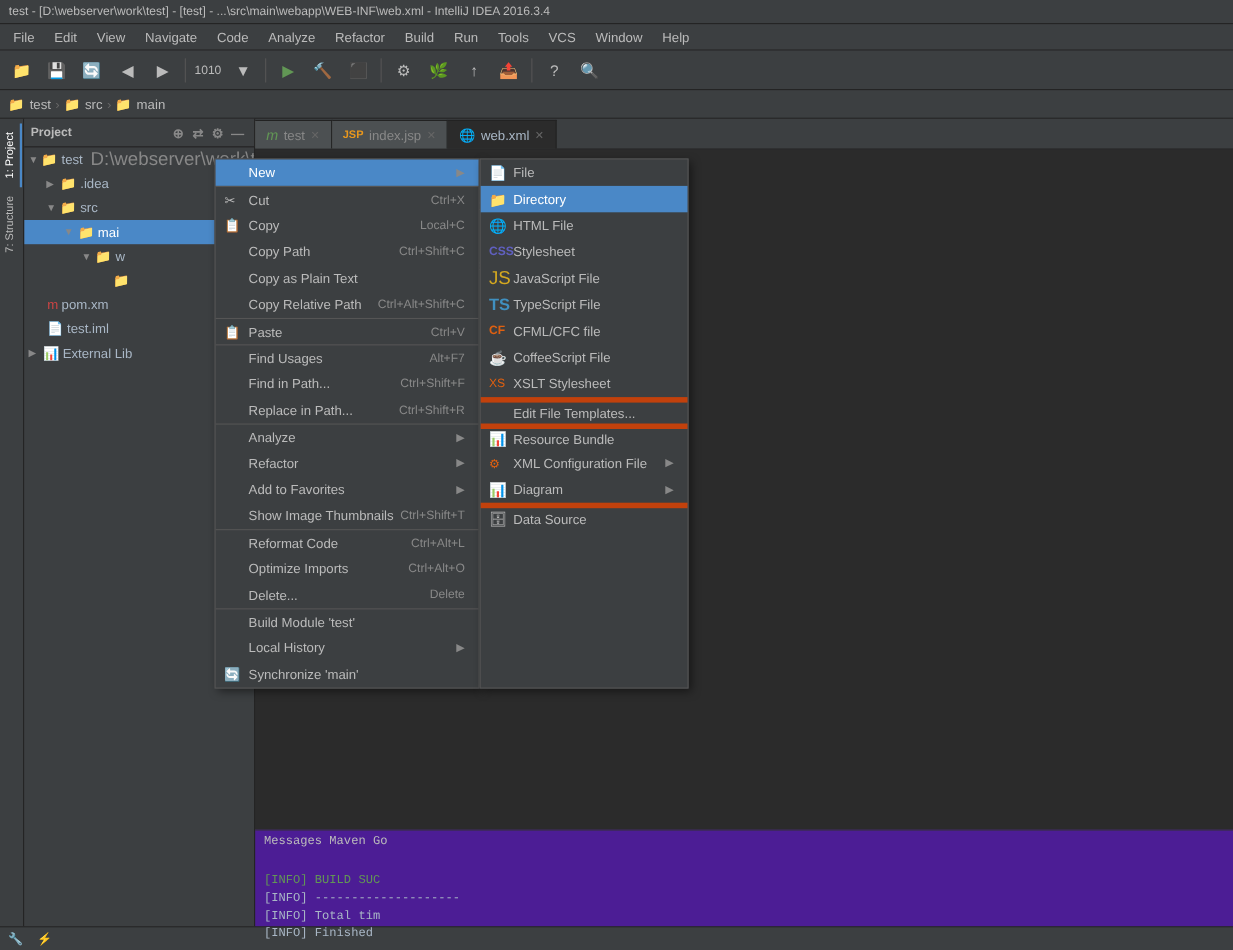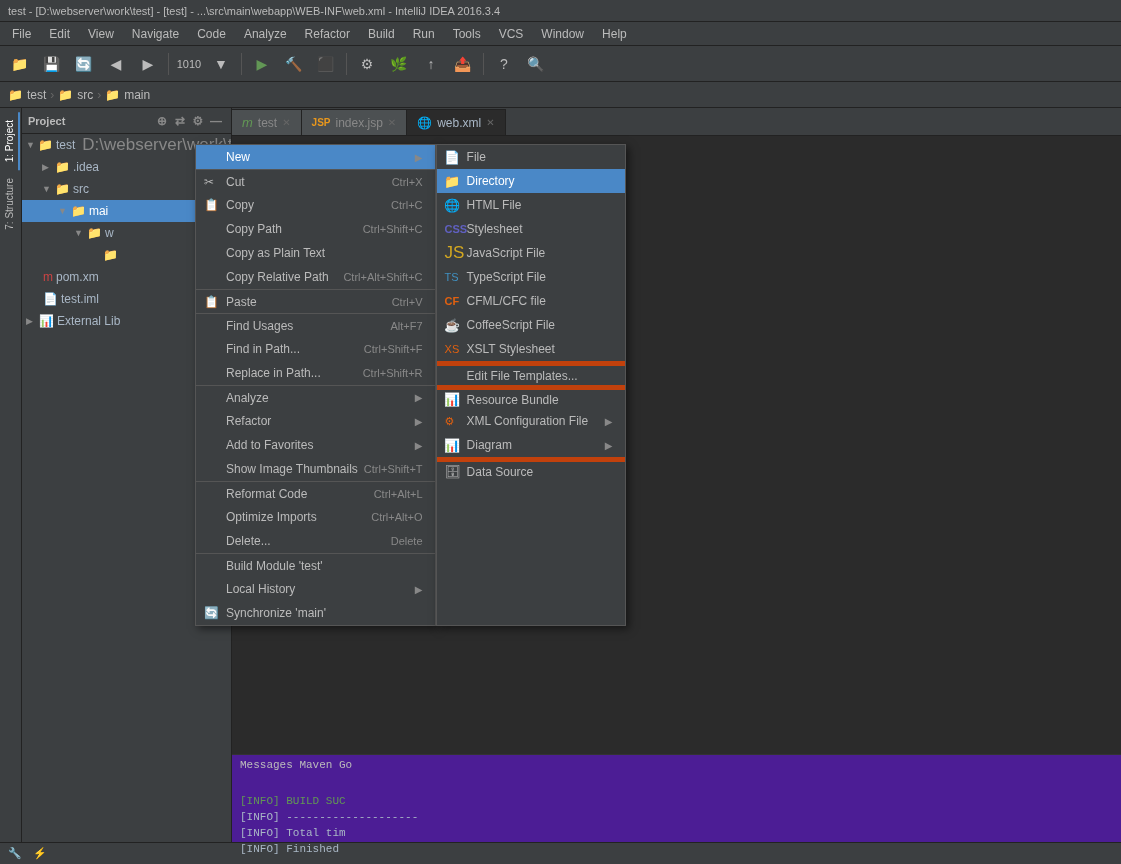--- a/index.html
+++ b/index.html
@@ -466,21 +466,21 @@
 
       <div class="ctx-item separator-before">
         <span class="ctx-item-icon">✂</span>
         <span>Cut</span>
         <span class="ctx-shortcut">Ctrl+X</span>
       </div>
 
       <div class="ctx-item">
         <span class="ctx-item-icon">📋</span>
         <span>Copy</span>
-        <span class="ctx-shortcut">Ctrl+C</span>
+        <span class="ctx-shortcut">Local+C</span>
       </div>
 
       <div class="ctx-item">
         <span class="ctx-item-icon"></span>
         <span>Copy Path</span>
         <span class="ctx-shortcut">Ctrl+Shift+C</span>
       </div>
 
       <div class="ctx-item">
         <span class="ctx-item-icon"></span>
@@ -597,21 +597,21 @@
         <span class="submenu-icon" style="color:#6060c0;font-size:11px;font-weight:bold;">CSS</span>
         <span>Stylesheet</span>
       </div>
 
       <div class="submenu-item">
         <span class="submenu-icon" style="color:#d4a820;font-size:17px;font-weight:normal;">JS</span>
         <span>JavaScript File</span>
       </div>
 
       <div class="submenu-item">
-        <span class="submenu-icon" style="color:#4090c0;font-size:11px;font-weight:normal;">TS</span>
+        <span class="submenu-icon" style="color:#4090c0;font-size:15px;font-weight:bold;">TS</span>
         <span>TypeScript File</span>
       </div>
 
       <div class="submenu-item">
         <span class="submenu-icon" style="color:#e06010;font-size:11px;font-weight:bold;">CF</span>
         <span>CFML/CFC file</span>
       </div>
 
       <div class="submenu-item">
         <span class="submenu-icon">☕</span>

